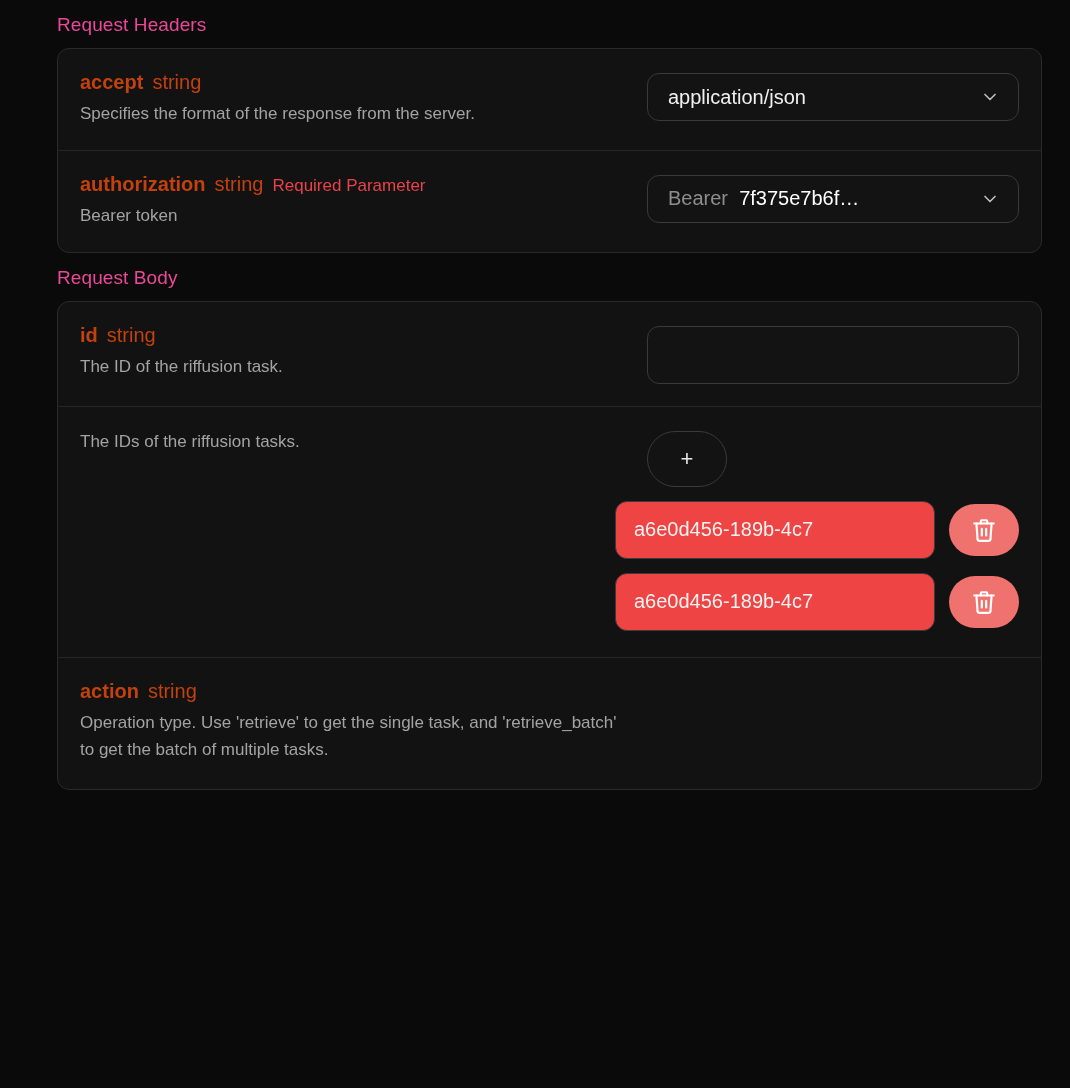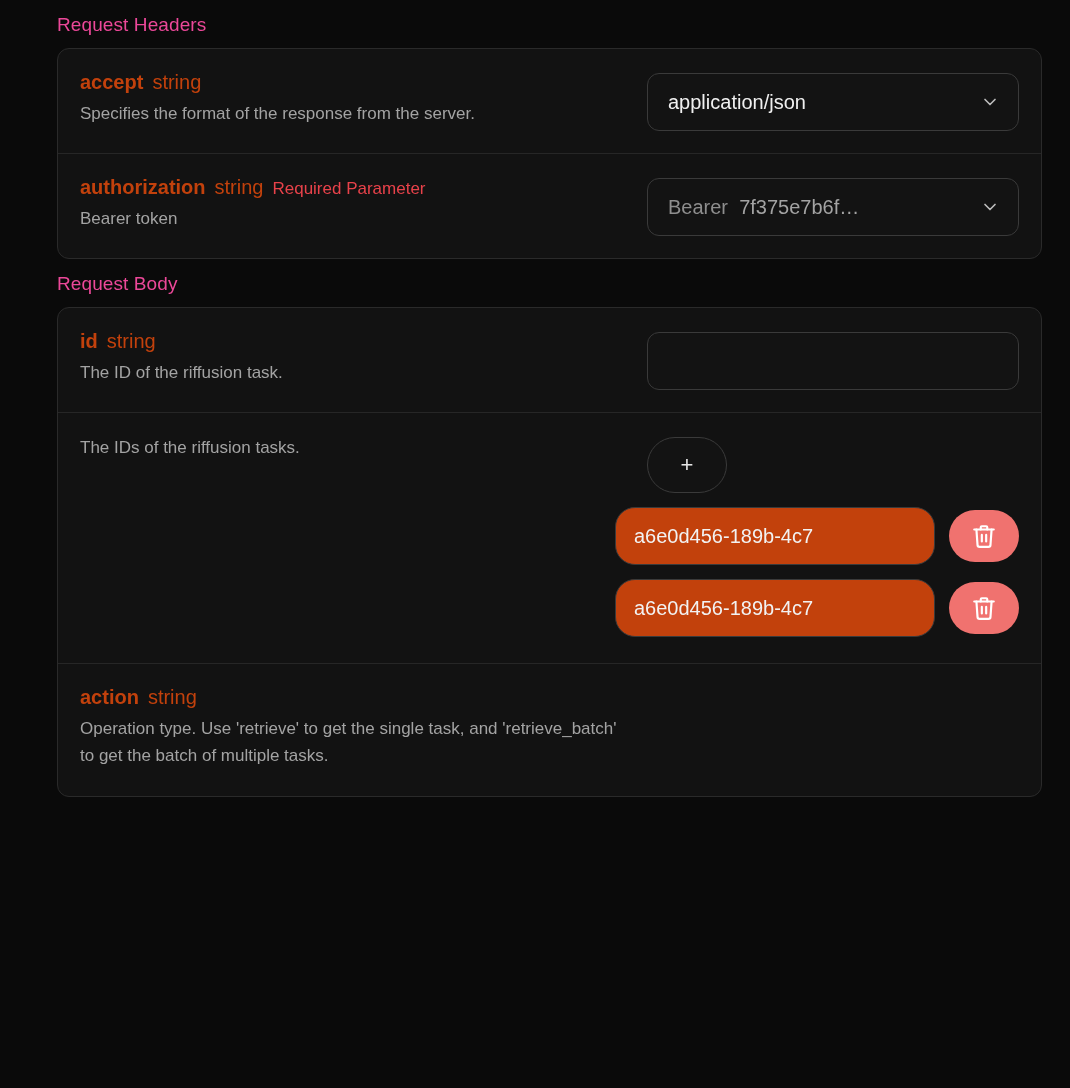--- a/index.html
+++ b/index.html
@@ -77,35 +77,35 @@
     flex: 0 0 auto;
     width: 372px;
     display: flex;
     flex-direction: column;
     align-items: flex-start;
     gap: 14px;
     padding-top: 2px;
   }
   .select {
     width: 372px;
-    height: 58px;
+    height: 48px;
     border: 1px solid #3a3a3a;
     border-radius: 12px;
     background: #131313;
     display: flex;
     align-items: center;
     justify-content: space-between;
     padding: 0 18px 0 20px;
     font-size: 20px;
     color: #f0f0f0;
     cursor: pointer;
   }
   .select .val { white-space: nowrap; overflow: hidden; text-overflow: ellipsis; }
   .select .val.dim { color: #8e8e8e; }
-  .select .val .tok { color: #a3a3a3; }
+  .select .val .tok { color: #ffffff; }
   .chev {
     flex: 0 0 auto;
     margin-left: 10px;
     width: 20px;
     height: 20px;
     color: #bdbdbd;
   }
   .textbox {
     width: 372px;
     height: 58px;
@@ -140,22 +140,22 @@
   }
   .array-row {
     display: flex;
     align-items: center;
     gap: 14px;
   }
   .array-input {
     width: 320px;
     height: 58px;
     border: 1px solid #3a3a3a;
-    border-radius: 20px;
-    background: #c2410c;
+    border-radius: 12px;
+    background: #ef4444;
     padding: 0 18px;
     font-size: 20px;
     color: #f2f2f2;
     display: flex;
     align-items: center;
     white-space: nowrap;
     overflow: hidden;
   }
   .del-btn {
     width: 70px;

